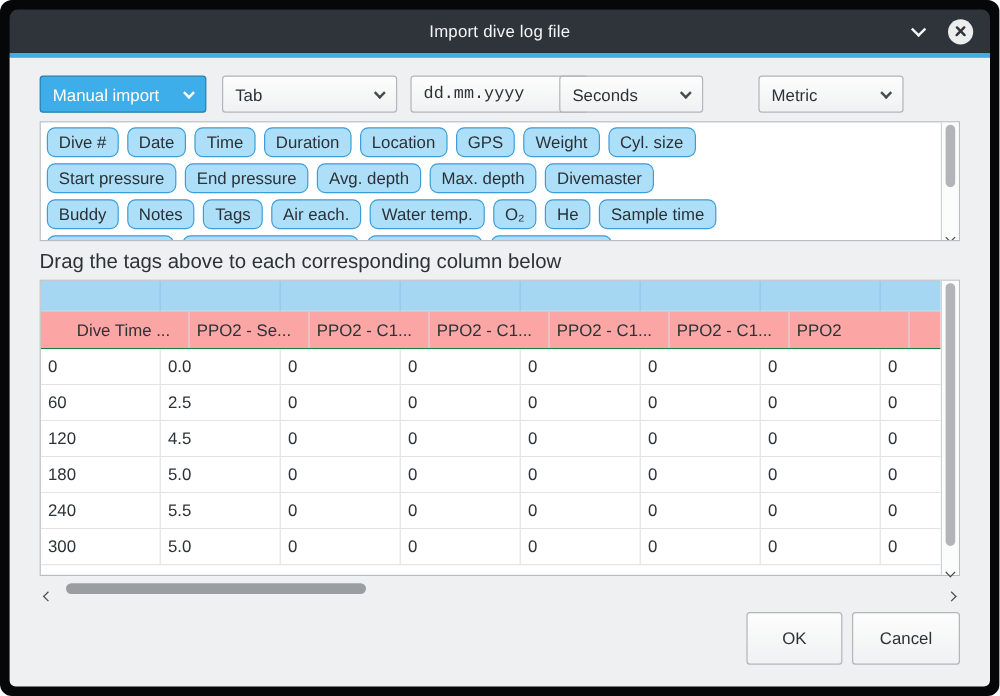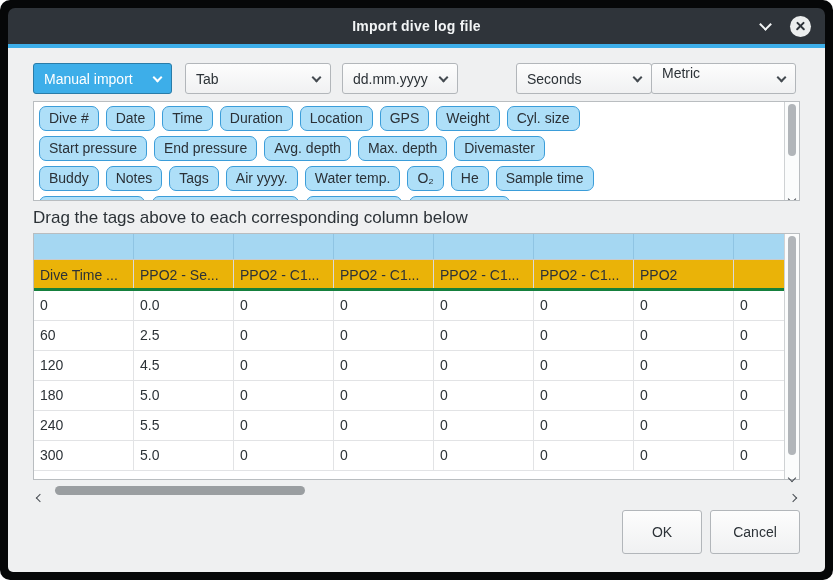--- a/index.html
+++ b/index.html
@@ -8,21 +8,21 @@
     position:relative; width:833px; height:580px;
     background:#060708; border-radius:10px; padding:8px;
     font-family:"Liberation Sans","DejaVu Sans",sans-serif;
     display:flex; flex-direction:column; overflow:hidden;
   }
   .titlebar {
     height:36px; background:#2f343a; border-radius:7px 7px 0 0;
     position:relative; display:flex; align-items:center; justify-content:center;
     flex:0 0 auto;
   }
-  .title { color:#f2f4f5; font-size:14px; font-weight:bold; letter-spacing:.2px; }
+  .title { color:#f2f4f5; font-size:14px; font-weight:normal; letter-spacing:.2px; }
   .tb-icons { position:absolute; right:14px; top:0; bottom:0; display:flex; align-items:center; gap:16px; }
   .tb-collapse { width:18px; height:18px; display:flex; align-items:center; justify-content:center; cursor:pointer; }
   .tb-collapse .chev { border-color:#f2f4f5; width:9px; height:9px; border-width:2px; margin-top:-4px; }
   .tb-close { width:21px; height:21px; border-radius:50%; background:#eceeee; position:relative; cursor:pointer; }
   .xbar { position:absolute; left:5px; top:9px; width:11px; height:2.4px; background:#2f343a; border-radius:1px; }
   .xbar.a { transform:rotate(45deg); }
   .xbar.b { transform:rotate(-45deg); }
   .accent { height:4px; background:#3daee9; flex:0 0 auto; }
   .dlgbody { flex:1; background:#eff0f1; position:relative; border-radius:0 0 5px 5px; overflow:hidden; color:#2c3237; }
 
@@ -63,21 +63,21 @@
 
   .instruction { position:absolute; left:25px; top:160px; font-size:17px; color:#2c3237; }
 
   .tablewrap {
     position:absolute; left:25px; top:185px; width:767px; height:247px;
     background:#ffffff; border:1px solid #b9bdc0;
   }
   .table-content { position:absolute; left:0; top:0; right:15px; bottom:0; overflow:hidden; }
   .droprow { display:flex; height:26px; border-bottom:1px solid #c9cbcd; }
   .dropcell { flex:0 0 100px; background:#a5d7f2; border-right:1px solid #8fc4e3; cursor:pointer; }
-  .headrow { display:flex; height:31px; border-bottom:3px solid #15803d; background:#eab308; }
+  .headrow { display:flex; height:31px; border-bottom:1px solid #15803d; background:#fca5a5;padding-left:24px; }
   .headcell {
     flex:0 0 100px; border-right:1px solid #d8dadc; padding:0 6px;
     line-height:30px; font-size:14px; color:#2c3237;
     overflow:hidden; white-space:nowrap;
   }
   .datarow { display:flex; height:30px; border-bottom:1px solid #e2e3e5; background:#ffffff; }
   .datacell {
     flex:0 0 100px; border-right:1px solid #e2e3e5; padding:0 6px;
     line-height:29px; font-size:14px; color:#2c3237; white-space:nowrap;
   }
@@ -117,29 +117,29 @@
   <div class="dlgbody">
 
     <div class="combo active" style="left:25px;width:139px;">
       <span>Manual import</span>
       <span class="chev chev-down combo-chev"></span>
     </div>
     <div class="combo" style="left:177px;width:146px;">
       <span>Tab</span>
       <span class="chev chev-down combo-chev"></span>
     </div>
-    <div class="combo" style="left:334px;width:116px;">
+    <div class="combo" style="left:334px;width:148px;font-family:Liberation Mono, monospace;">
       <span>dd.mm.yyyy</span>
       <span class="chev chev-down combo-chev"></span>
     </div>
-    <div class="combo" style="left:508px;width:136px;">
+    <div class="combo" style="left:458px;width:120px;">
       <span>Seconds</span>
       <span class="chev chev-down combo-chev"></span>
     </div>
-    <div class="combo" style="left:643px;width:145px;align-items:flex-end;">
+    <div class="combo" style="left:624px;width:121px;">
       <span>Metric</span>
       <span class="chev chev-down combo-chev"></span>
     </div>
 
     <div class="tagpanel">
       <div class="tag-rows">
           <div class="tag-row">
             <span class="tag">Dive #</span>
             <span class="tag">Date</span>
             <span class="tag">Time</span>
@@ -153,21 +153,21 @@
             <span class="tag">Start pressure</span>
             <span class="tag">End pressure</span>
             <span class="tag">Avg. depth</span>
             <span class="tag">Max. depth</span>
             <span class="tag">Divemaster</span>
           </div>
           <div class="tag-row">
             <span class="tag">Buddy</span>
             <span class="tag">Notes</span>
             <span class="tag">Tags</span>
-            <span class="tag">Air yyyy.</span>
+            <span class="tag">Air each.</span>
             <span class="tag">Water temp.</span>
             <span class="tag">O₂</span>
             <span class="tag">He</span>
             <span class="tag">Sample time</span>
           </div>
           <div class="tag-row">
             <span class="tag">Sample depth</span>
             <span class="tag">Sample temperature</span>
             <span class="tag">Sample pO₂</span>
             <span class="tag">Sample CNS</span>

